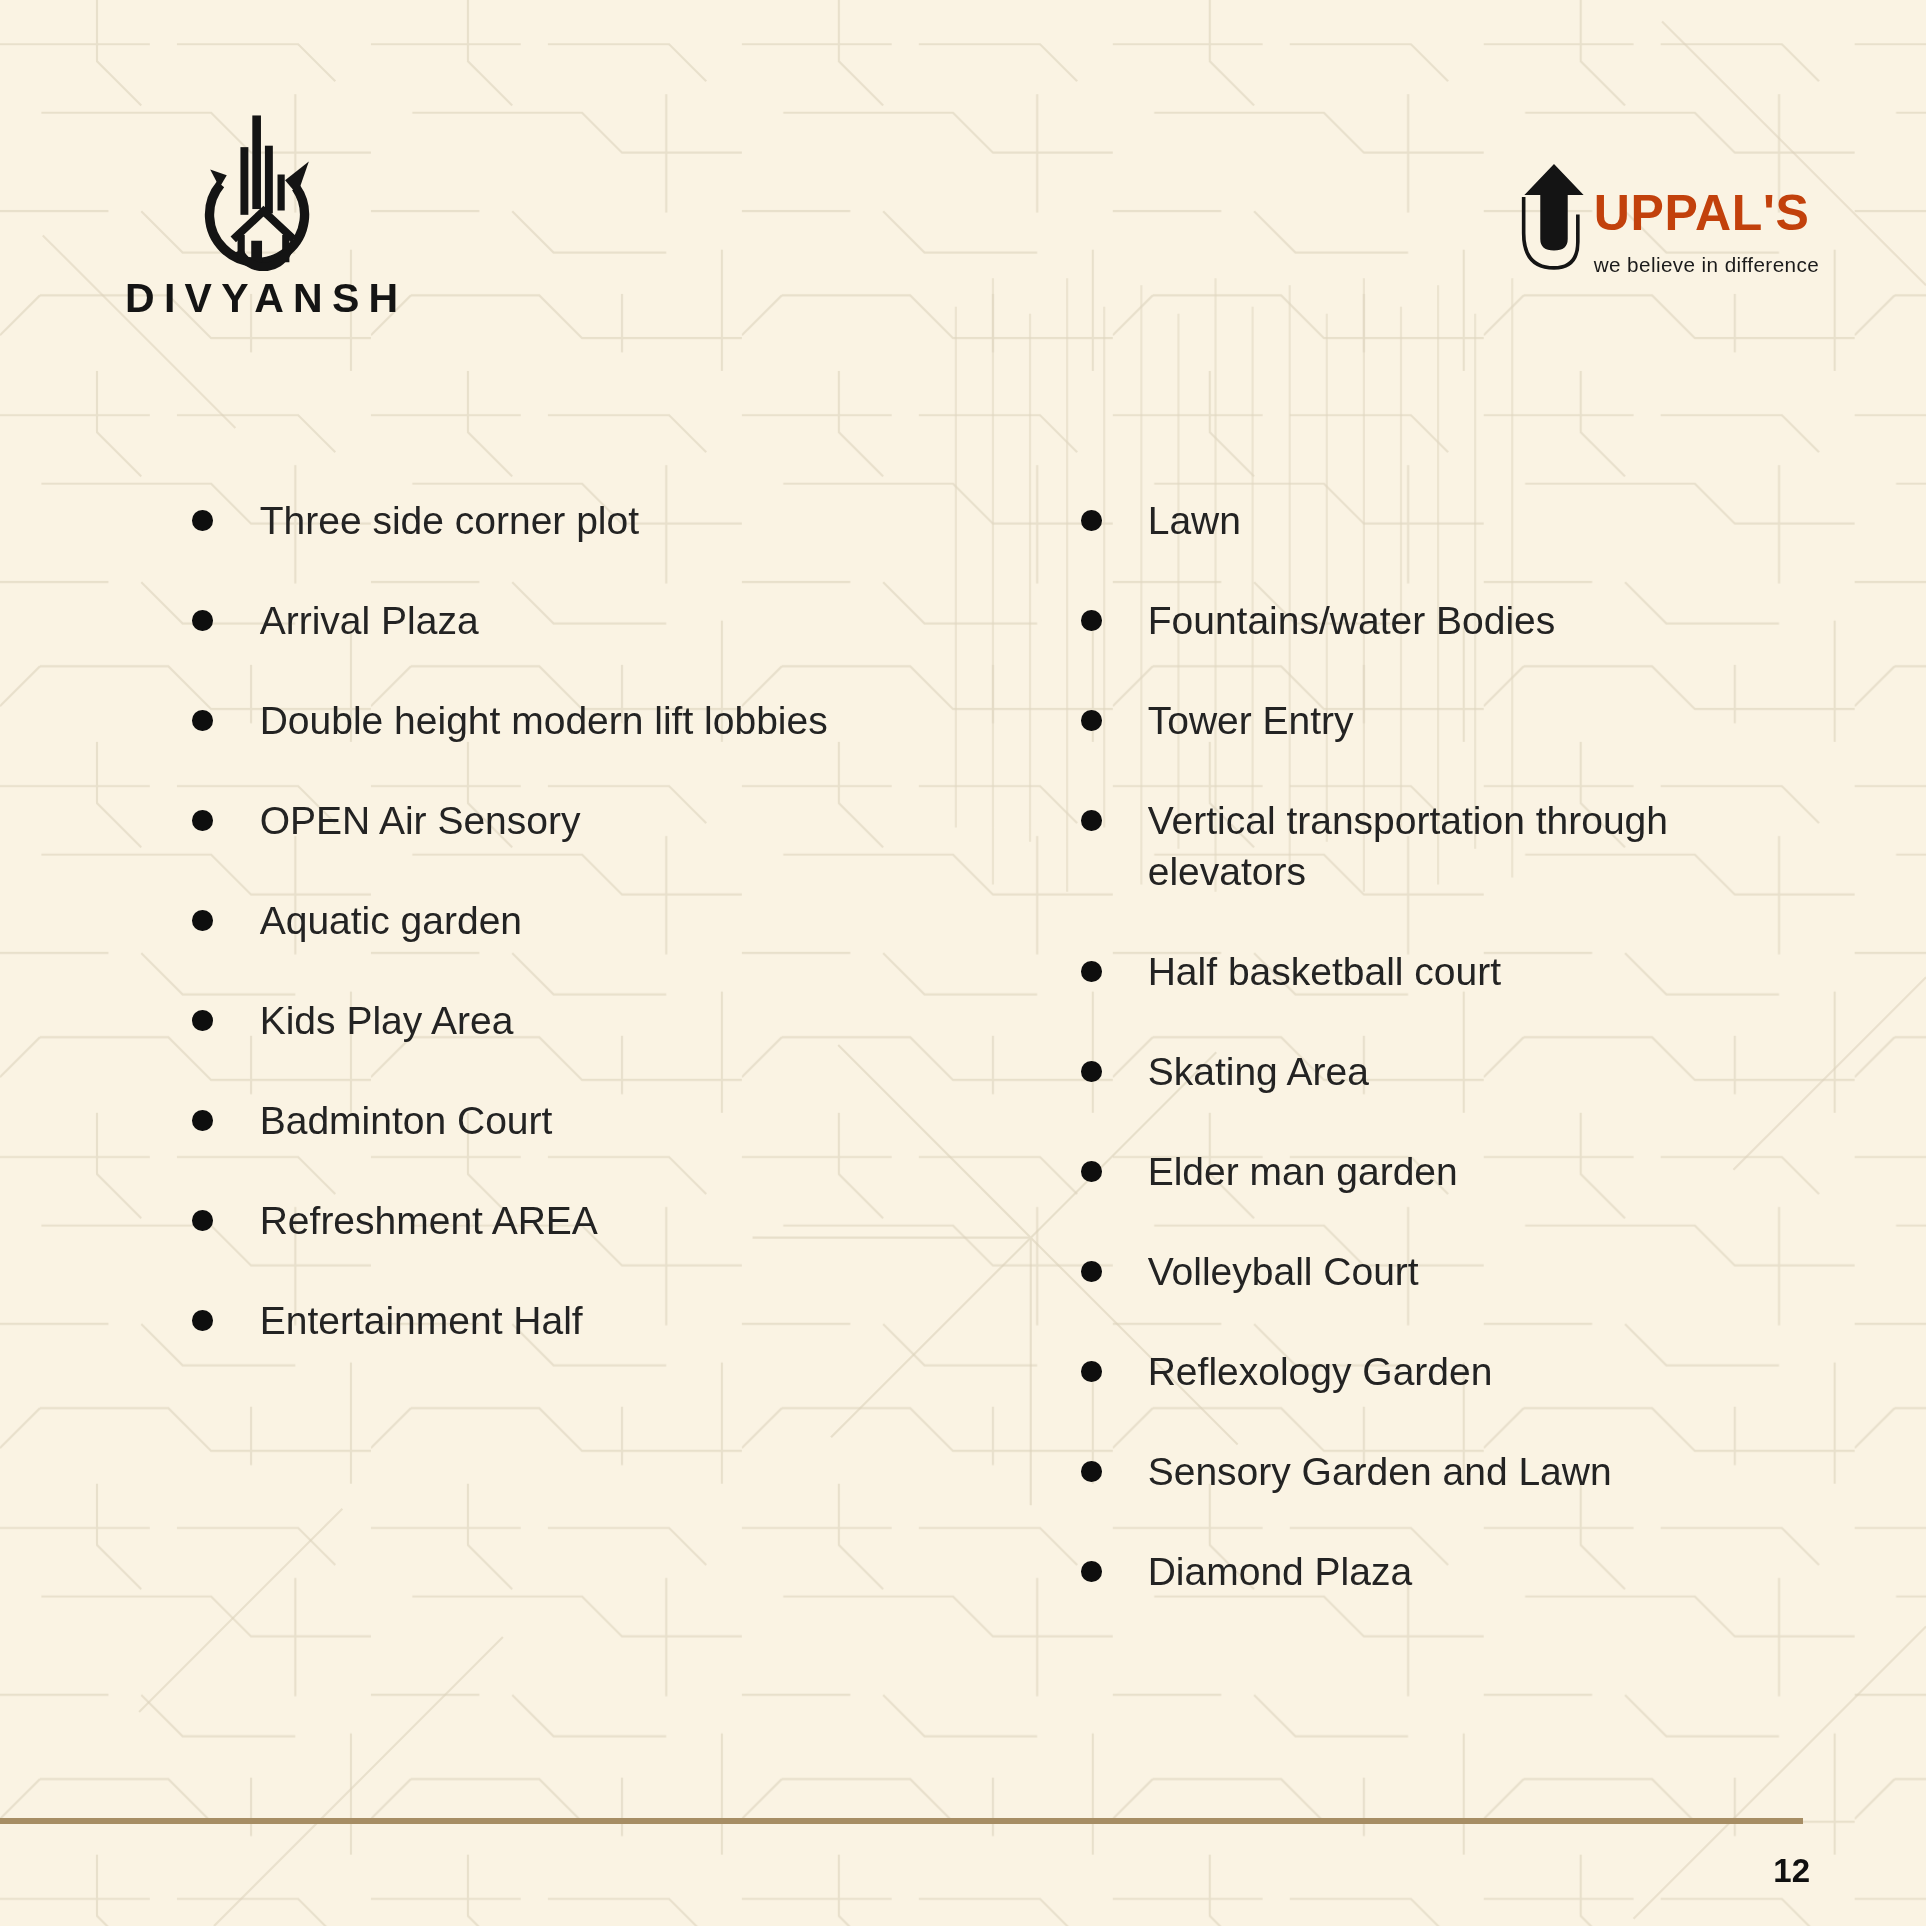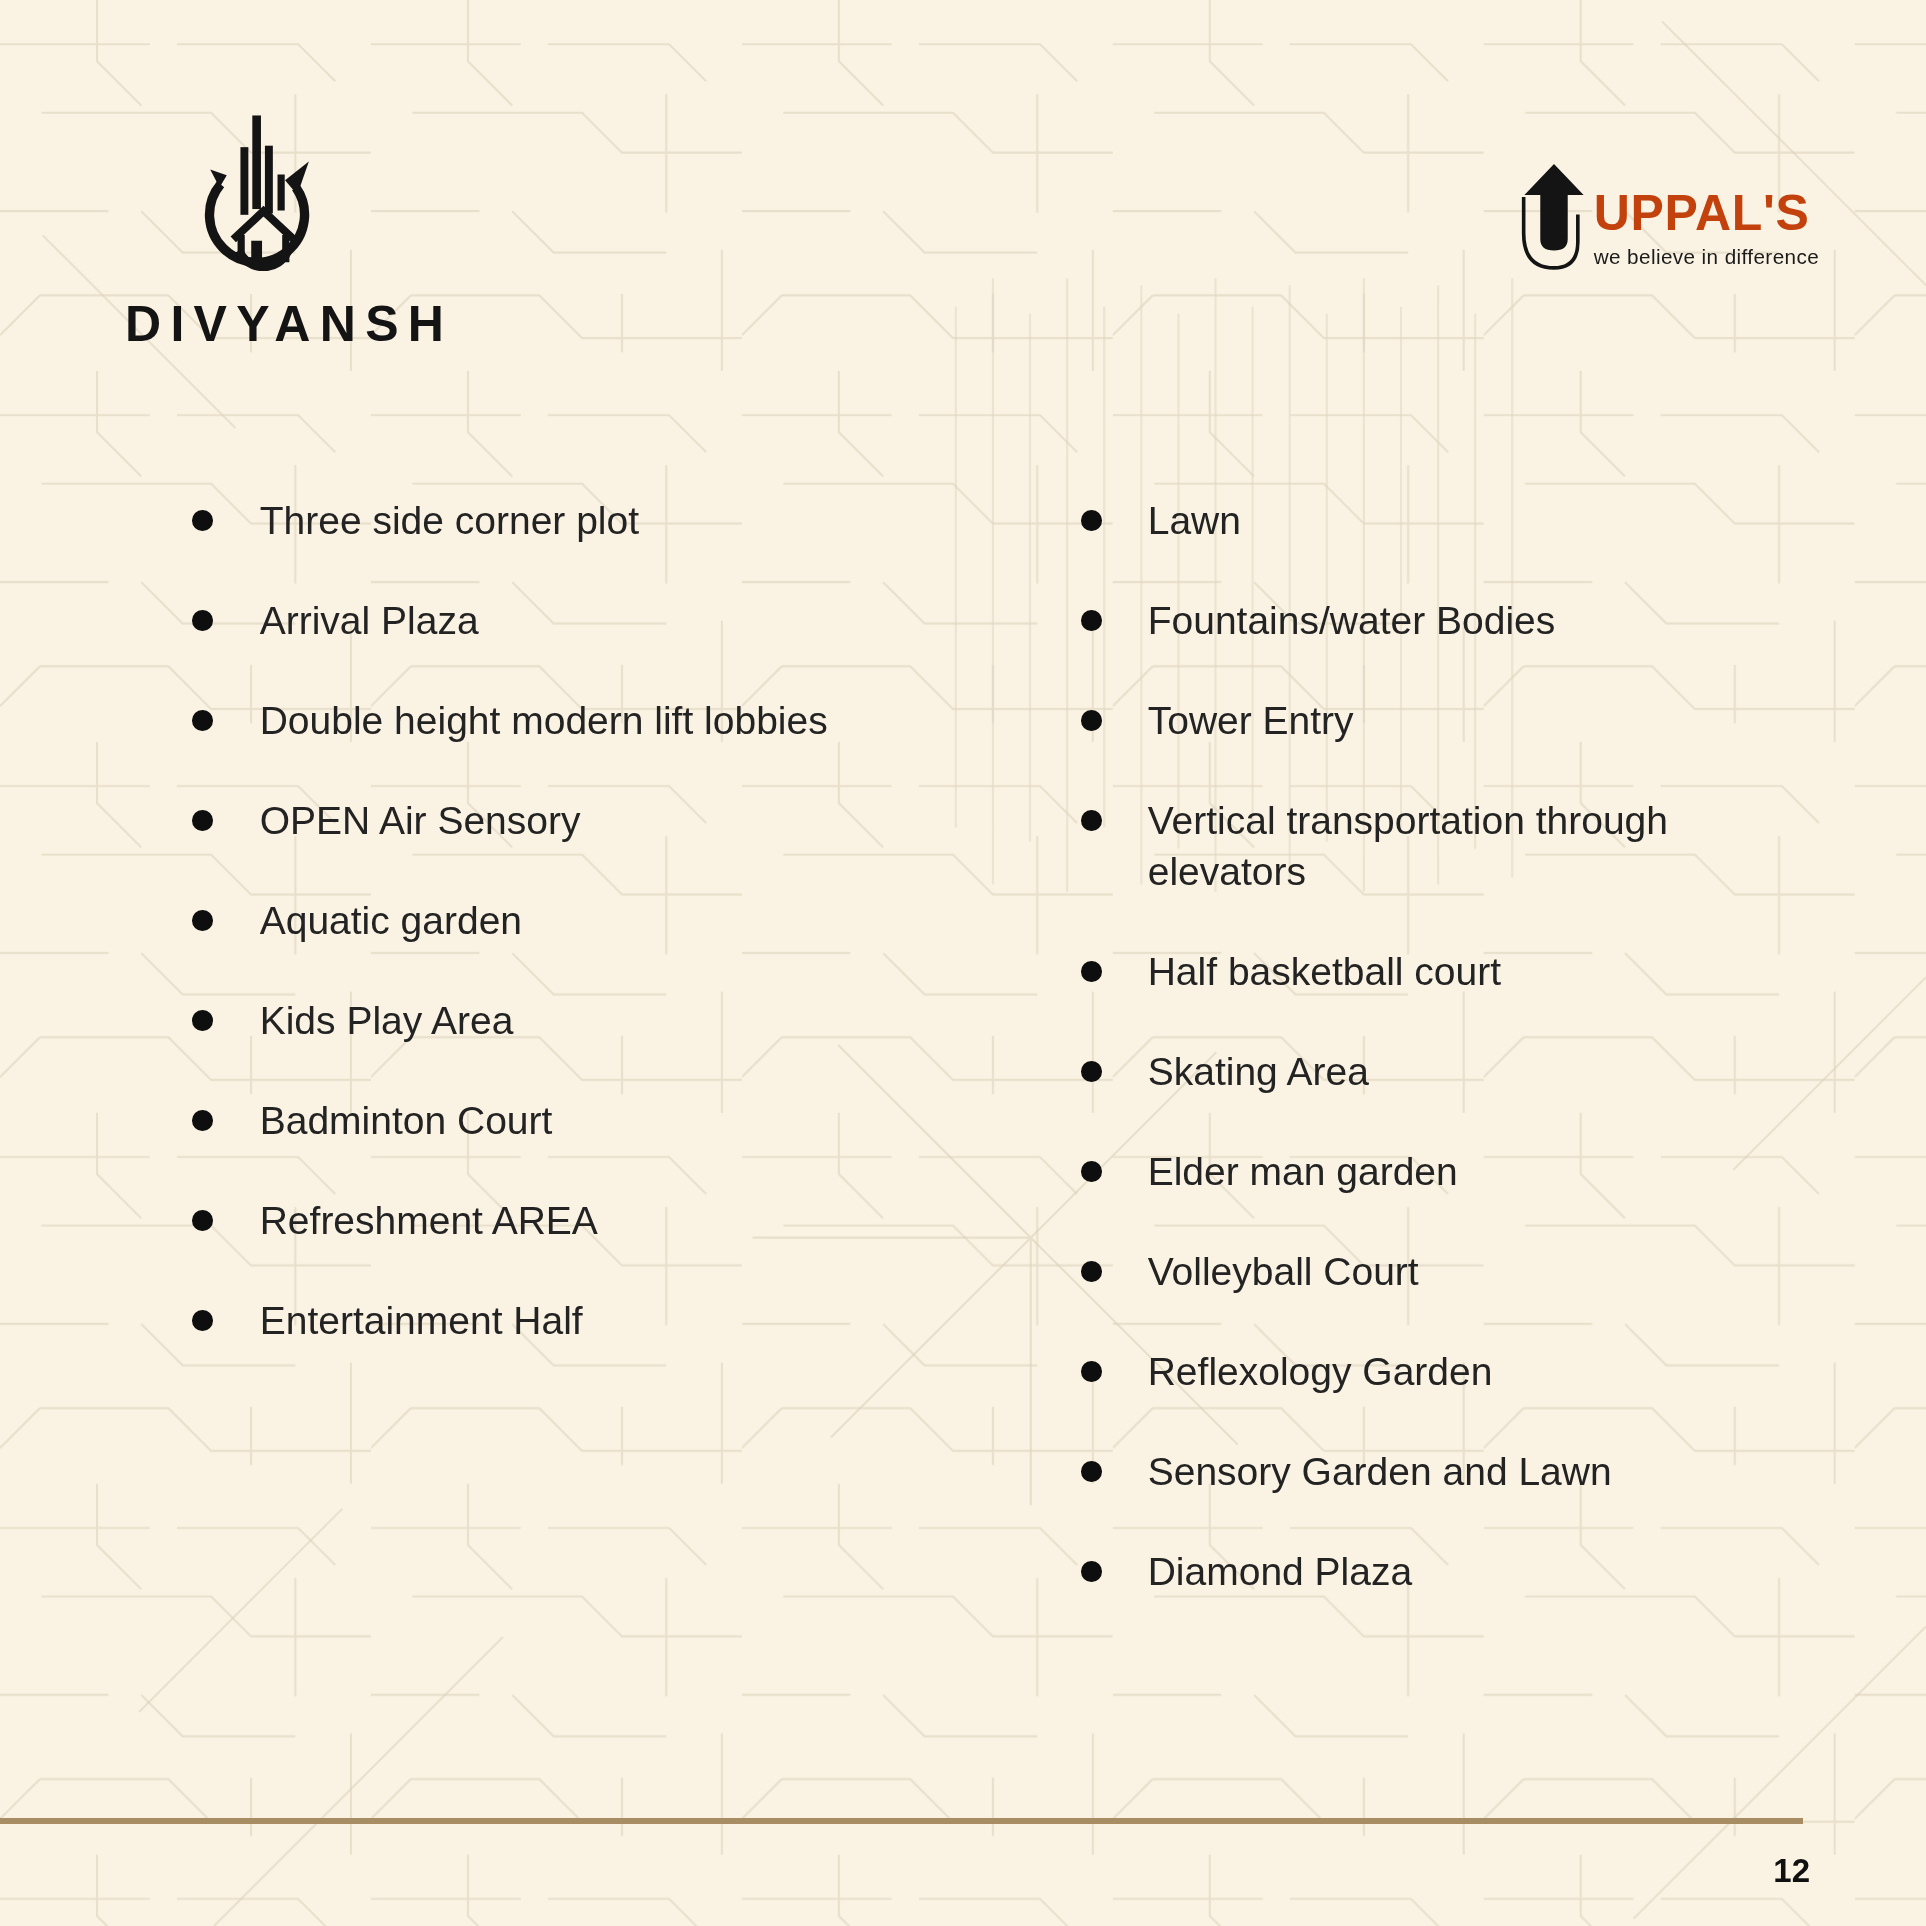--- a/index.html
+++ b/index.html
@@ -7,30 +7,30 @@
     position:relative;width:1926px;height:1926px;overflow:hidden;
     background:#FAF3E3;color:#1E1E1E;
     font-family:"Liberation Sans",sans-serif;
   }
   .bg{position:absolute;left:0;top:0;width:1926px;height:1926px;}
 
   
   .brand-left{position:absolute;left:120px;top:114px;width:274px;text-align:center;}
   .divyansh-icon{display:block;margin:0 auto;width:108px;height:157px;}
   .divyansh-name{
-    margin-top:24px;font-size:50px;font-weight:700;letter-spacing:9.3px;
+    margin-top:4px;font-size:41px;font-weight:700;letter-spacing:9.3px;
     color:#141414;white-space:nowrap;text-indent:5px;
   }
 
   
   .brand-right{position:absolute;left:1520px;top:161px;display:flex;align-items:flex-start;}
   .uppals-icon{width:68px;height:117px;flex:0 0 auto;}
   .uppals-text{padding-top:27px;margin-left:5.7px;}
   .uppals-name{font-size:50px;font-weight:800;letter-spacing:0.7px;line-height:1;color:#c2410c;white-space:nowrap;}
-  .uppals-tagline{margin-top:7px;font-size:20.7px;letter-spacing:0.4px;text-align:right;color:#1b1b1b;}
+  .uppals-tagline{margin-top:15px;font-size:20.7px;letter-spacing:0.4px;text-align:right;color:#1b1b1b;}
 
   
   .list{position:absolute;top:483px;margin:12px;padding:0;list-style:none;}
   .list-left{left:180px;width:856px;}
   .list-right{left:1069px;width:820px;}
   .item{display:flex;align-items:flex-start;margin:0 0 49px 0;font-size:39px;line-height:51px;color:#232323;}
   .dot{flex:0 0 auto;width:20.7px;height:20.7px;border-radius:50%;background:#0e0e0e;margin-top:15px;}
   .txt{padding-left:47px;white-space:pre-line;}
   .list-right .txt{padding-left:46px;}
 

